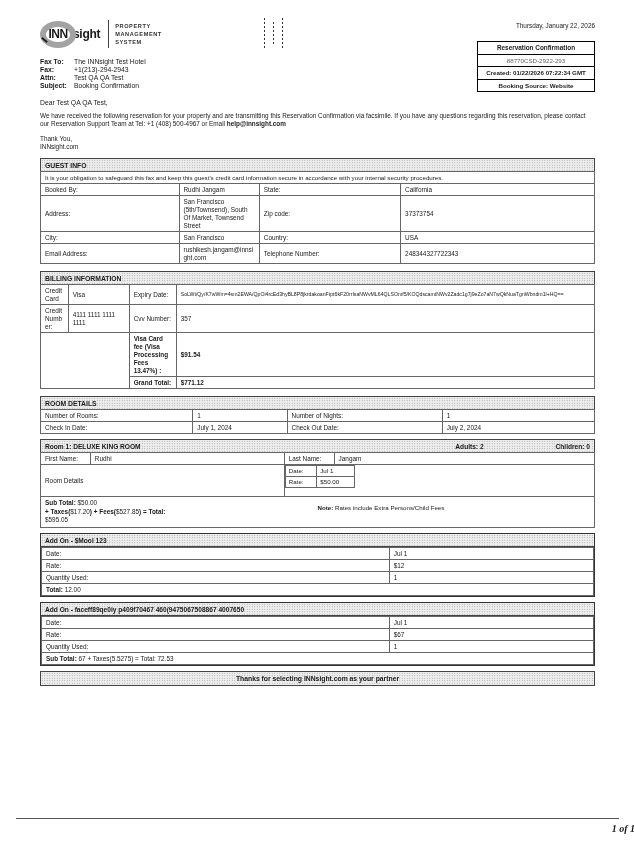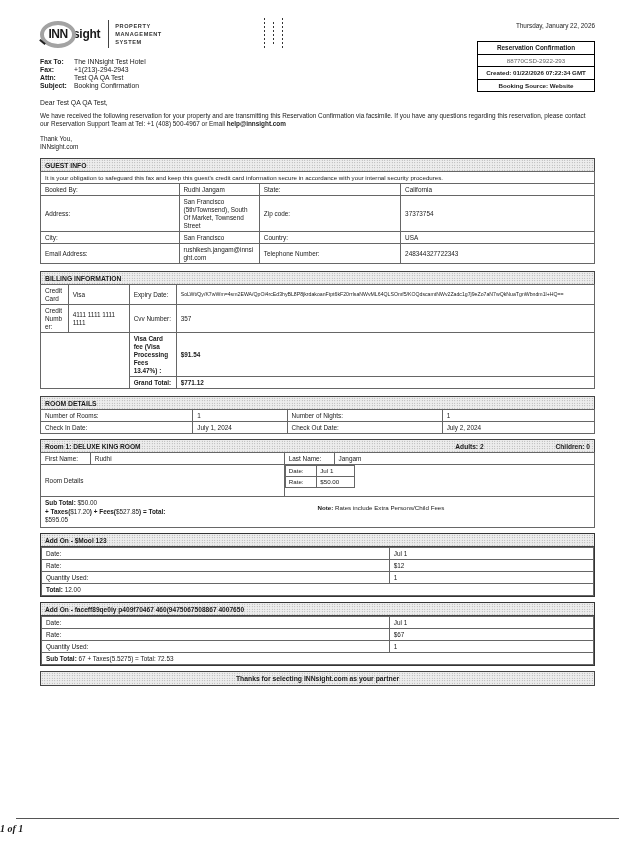--- a/index.html
+++ b/index.html
@@ -9,21 +9,21 @@
 
   .hatch { background-color:#ededed;
            background-image:radial-gradient(#9a9a9a 0.6px, transparent 0.7px);
            background-size:2.5px 2.5px; }
 
   
   .top-row { display:flex; align-items:flex-start; min-height:76px; }
   .logo-block { display:flex; align-items:center; width:250px; padding-top:4px; }
   .logo-mark { display:flex; align-items:center; position:relative; }
   .logo-circle { display:inline-flex; align-items:center; justify-content:center;
-                 width:36px; height:27px; border:4px solid #a3a3a3; border-radius:50%;
+                 width:36px; height:27px; border:6px solid #a3a3a3; border-radius:50%;
                  font-weight:bold; font-size:12px; letter-spacing:-0.5px; position:relative; }
   .logo-circle::before { content:""; position:absolute; left:-5px; bottom:1px; width:7px; height:2px;
                          background:#222; transform:rotate(40deg); }
   .logo-rest { font-weight:bold; font-size:12px; margin-left:-3px; letter-spacing:-0.3px; }
   .logo-divider { width:1px; height:28px; background:#444; margin:0 6px 0 8px; }
   .logo-subtitle { font-size:5.6px; letter-spacing:0.6px; color:#333; line-height:1.45; font-weight:bold; }
 
   .fax-marks { position:absolute; left:264px; top:18px; display:flex; gap:8px; height:32px; }
   .fax-marks .mark { width:1px; height:30px;
                      background:repeating-linear-gradient(#333 0 2px, transparent 2px 4px); }
@@ -80,21 +80,21 @@
   .addon-box { border:1.5px solid #333; margin-top:5px; }
   .addon-header { padding:2.5px 4px; font-size:6.6px; font-weight:bold; border-bottom:1px solid #444; }
   .addon-box table td { font-size:6.4px; }
   .addon-total { font-size:6.6px; }
 
   .footer-bar { margin-top:5px; border:1px solid #444; padding:3px 4px; text-align:center;
                 font-size:6.8px; font-weight:bold; }
 
   
   .page-rule { position:absolute; left:16px; right:16px; top:818px; border-top:1px solid #555; }
-  .page-num { position:absolute; top:823px; left:0; right:0; text-align:left;
+  .page-num { position:absolute; top:823px; left:0; right:0; text-align:right;
               font-family:"Liberation Serif", serif; font-style:italic; font-weight:bold; font-size:10px; }
 </style>
 </head>
 <body>
 
 <div class="page">
 
   <div class="top-row">
     <div class="logo-block">
       <div class="logo-mark">

